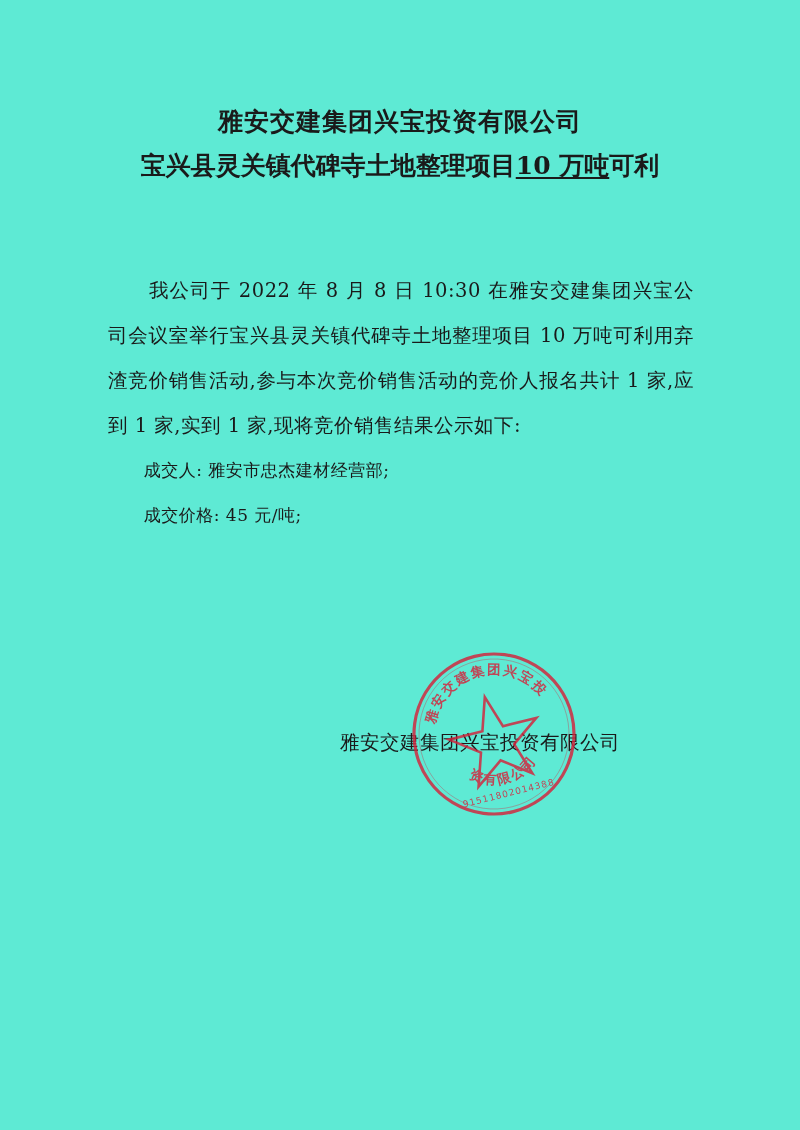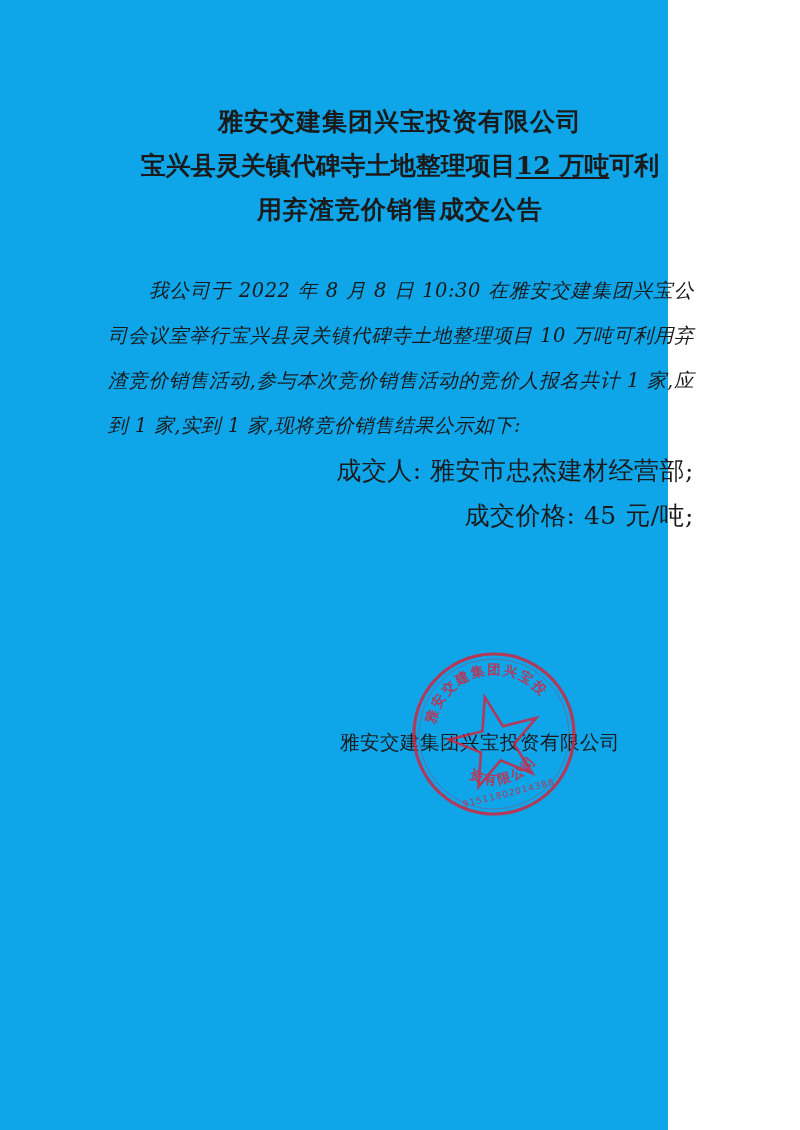--- a/index.html
+++ b/index.html
@@ -9,23 +9,23 @@
   }
   body {
     width: 800px;
     height: 1130px;
     overflow: hidden;
     font-family: "DejaVu Serif", "Liberation Serif", serif;
     color: #1a1a1a;
   }
   .page {
     position: relative;
-    width: 668px;
+    width: 800px;
     height: 1130px;
-    background: #0ea5e9;
+    background: #5eead4;
   }
 
   
   .title-block {
     position: absolute;
     top: 100px;
     left: 100px;
     width: 600px;
     text-align: center;
   }
@@ -53,28 +53,26 @@
   }
   .para {
     font-size: 19.5px;
     line-height: 45px;
     text-align: justify;
     text-align-last: left;
     letter-spacing: 0.5px;
   }
   .para.indent {
     text-indent: 2.1em;
-    font-style: italic;
   }
   .item {
-    font-size: 25px;
+    font-size: 17px;
     line-height: 45px;
     text-indent: 2.1em;
     letter-spacing: 0.5px;
-    text-align: right;
   }
 
   
   .sign-block {
     position: absolute;
     top: 722px;
     left: 340px;
     width: 320px;
     font-size: 19.5px;
     line-height: 42px;
@@ -111,22 +109,21 @@
     letter-spacing: 1px;
   }
 </style>
 </head>
 <body>
 
 <div class="page">
 
   <div class="title-block">
     <div class="title-line l1">雅安交建集团兴宝投资有限公司</div>
-    <div class="title-line l2"><span>宝兴县灵关镇代碑寺土地整理项目</span><span class="underline">12 万吨</span><span>可利</span></div>
-    <div class="title-line l3">用弃渣竞价销售成交公告</div>
+    <div class="title-line l2"><span>宝兴县灵关镇代碑寺土地整理项目</span><span class="underline">10 万吨</span><span>可利</span></div>
   </div>
 
   <div class="body-block">
     <div class="para indent">我公司于 2022 年 8 月 8 日 10:30 在雅安交建集团兴宝公司会议室举行宝兴县灵关镇代碑寺土地整理项目 10 万吨可利用弃渣竞价销售活动,参与本次竞价销售活动的竞价人报名共计 1 家,应到 1 家,实到 1 家,现将竞价销售结果公示如下:</div>
     <div class="item">成交人: 雅安市忠杰建材经营部;</div>
     <div class="item">成交价格: 45 元/吨;</div>
   </div>
 
   <div class="sign-block">
     <div>雅安交建集团兴宝投资有限公司</div>

